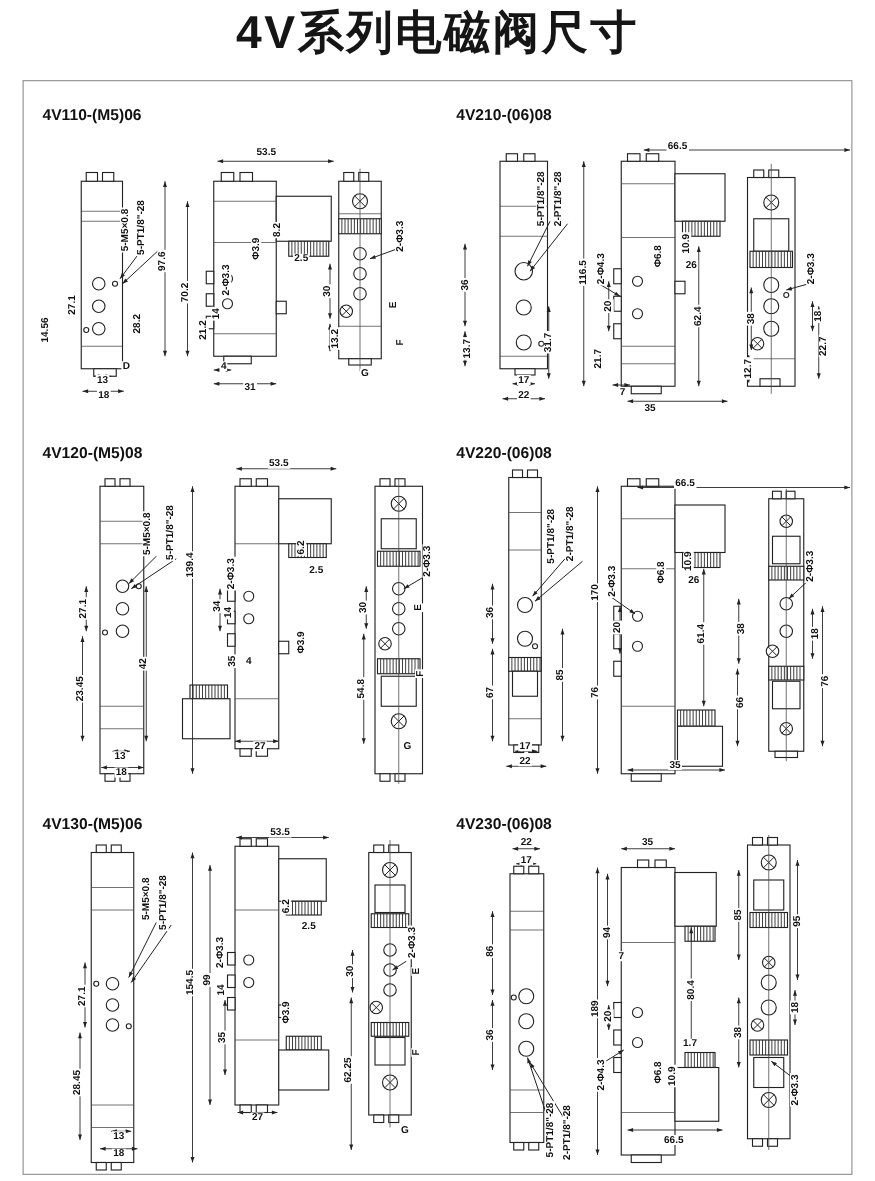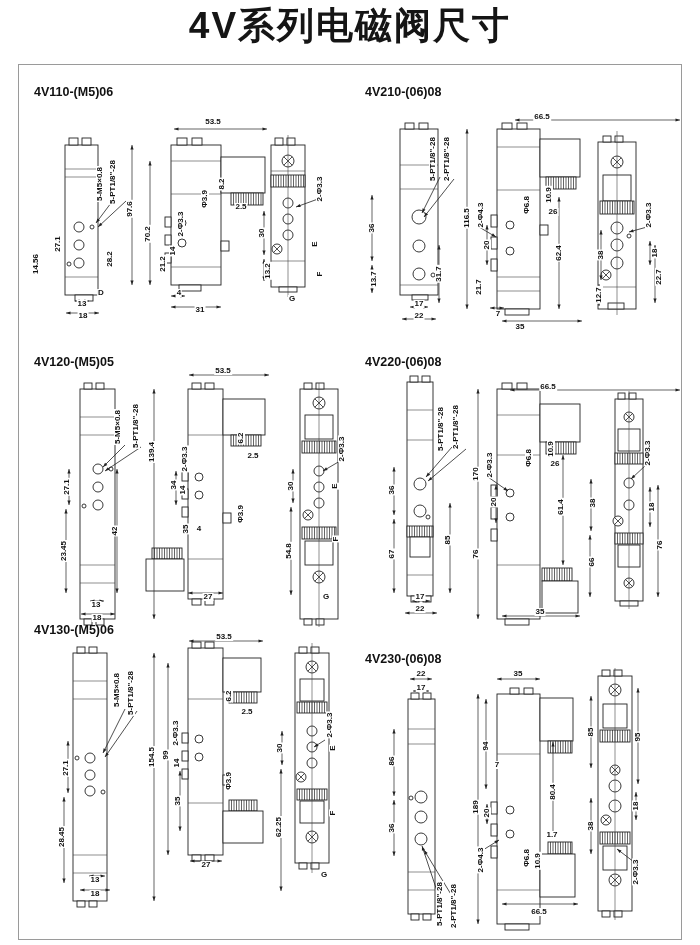--- a/index.html
+++ b/index.html
@@ -299,21 +299,21 @@
       <span class="dim v" style="left: 209px; top: 188px;">62.4</span>
       <span class="dim" style="left: 148px; top: 249px;">7</span>
       <span class="dim" style="left: 170px; top: 262px;">35</span>
       <span class="dim v" style="left: 299px; top: 150px;">2-Φ3.3</span>
       <span class="dim v" style="left: 251px; top: 190px;">38</span>
       <span class="dim v" style="left: 249px; top: 230px;">12.7</span>
       <span class="dim v" style="left: 305px; top: 188px;">18</span>
       <span class="dim v" style="left: 309px; top: 212px;">22.7</span>
     </div>
   <div class="panel" style="left: 0px; top: 270px; width: 331px; height: 297px;">
-    <span class="panel-label">4V120-(M5)05</span>
+    <span class="panel-label">4V120-(M5)08</span>
   <svg width="331" height="297" class="draw">
         <rect x="61" y="54" width="35" height="230" fill="#fff" stroke="#222222" stroke-width="0.9"></rect>
         <rect x="65" y="48" width="8" height="6" fill="#fff" stroke="#222222" stroke-width="0.9"></rect>
         <rect x="77" y="48" width="8" height="6" fill="#fff" stroke="#222222" stroke-width="0.9"></rect>
         <line x1="61" y1="82" x2="96" y2="82" stroke="#444" stroke-width="0.6"></line>
         <line x1="61" y1="100" x2="96" y2="100" stroke="#444" stroke-width="0.6"></line>
         <circle cx="79" cy="134" r="5" fill="#fff" stroke="#222222" stroke-width="0.9"></circle>
         <circle cx="79" cy="152" r="5" fill="#fff" stroke="#222222" stroke-width="0.9"></circle>
         <circle cx="79" cy="170" r="5" fill="#fff" stroke="#222222" stroke-width="0.9"></circle>
         <circle cx="92" cy="134" r="2" fill="#fff" stroke="#222222" stroke-width="0.9"></circle>
@@ -645,21 +645,21 @@
       <span class="dim" style="left: 190px; top: 277px;">35</span>
       <span class="dim v" style="left: 201px; top: 114px;">10.9</span>
       <span class="dim" style="left: 205px; top: 129px;">26</span>
       <span class="dim v" style="left: 211px; top: 172px;">61.4</span>
       <span class="dim v" style="left: 298px; top: 118px;">2-Φ3.3</span>
       <span class="dim v" style="left: 243px; top: 168px;">38</span>
       <span class="dim v" style="left: 242px; top: 227px;">66</span>
       <span class="dim v" style="left: 302px; top: 172px;">18</span>
       <span class="dim v" style="left: 310px; top: 210px;">76</span>
     </div>
-  <div class="panel" style="left: 0px; top: 538px; width: 331px; height: 307px;">
+  <div class="panel" style="left: 0px; top: 567px; width: 331px; height: 307px;">
     <span class="panel-label">4V130-(M5)06</span>
   <svg width="331" height="307" class="draw">
         <rect x="54" y="50" width="34" height="248" fill="#fff" stroke="#222222" stroke-width="0.9"></rect>
         <rect x="58" y="44" width="8" height="6" fill="#fff" stroke="#222222" stroke-width="0.9"></rect>
         <rect x="70" y="44" width="8" height="6" fill="#fff" stroke="#222222" stroke-width="0.9"></rect>
         <line x1="54" y1="78" x2="88" y2="78" stroke="#444" stroke-width="0.6"></line>
         <line x1="54" y1="96" x2="88" y2="96" stroke="#444" stroke-width="0.6"></line>
         <circle cx="71" cy="155" r="5" fill="#fff" stroke="#222222" stroke-width="0.9"></circle>
         <circle cx="71" cy="172" r="5" fill="#fff" stroke="#222222" stroke-width="0.9"></circle>
         <circle cx="71" cy="188" r="5" fill="#fff" stroke="#222222" stroke-width="0.9"></circle>

